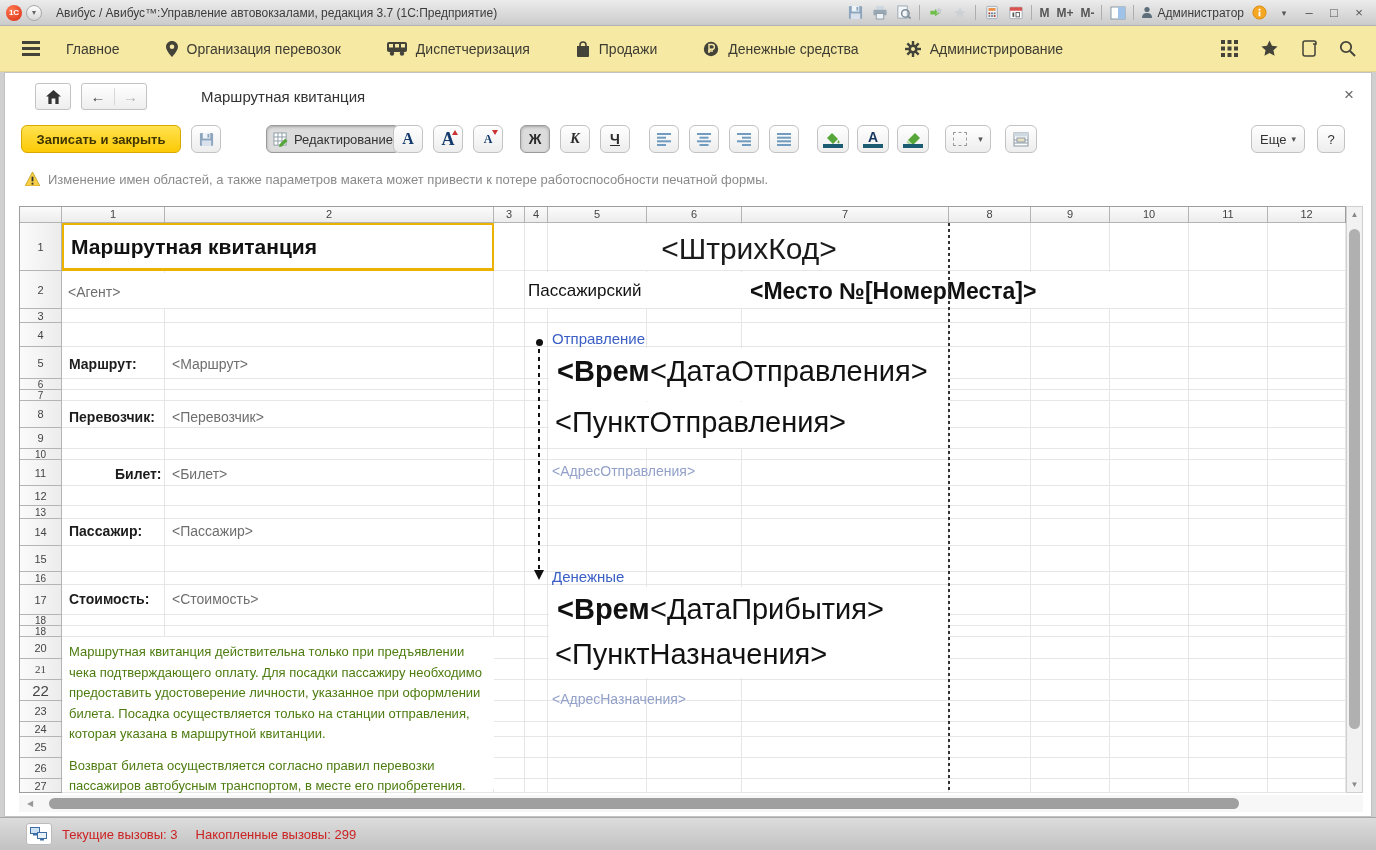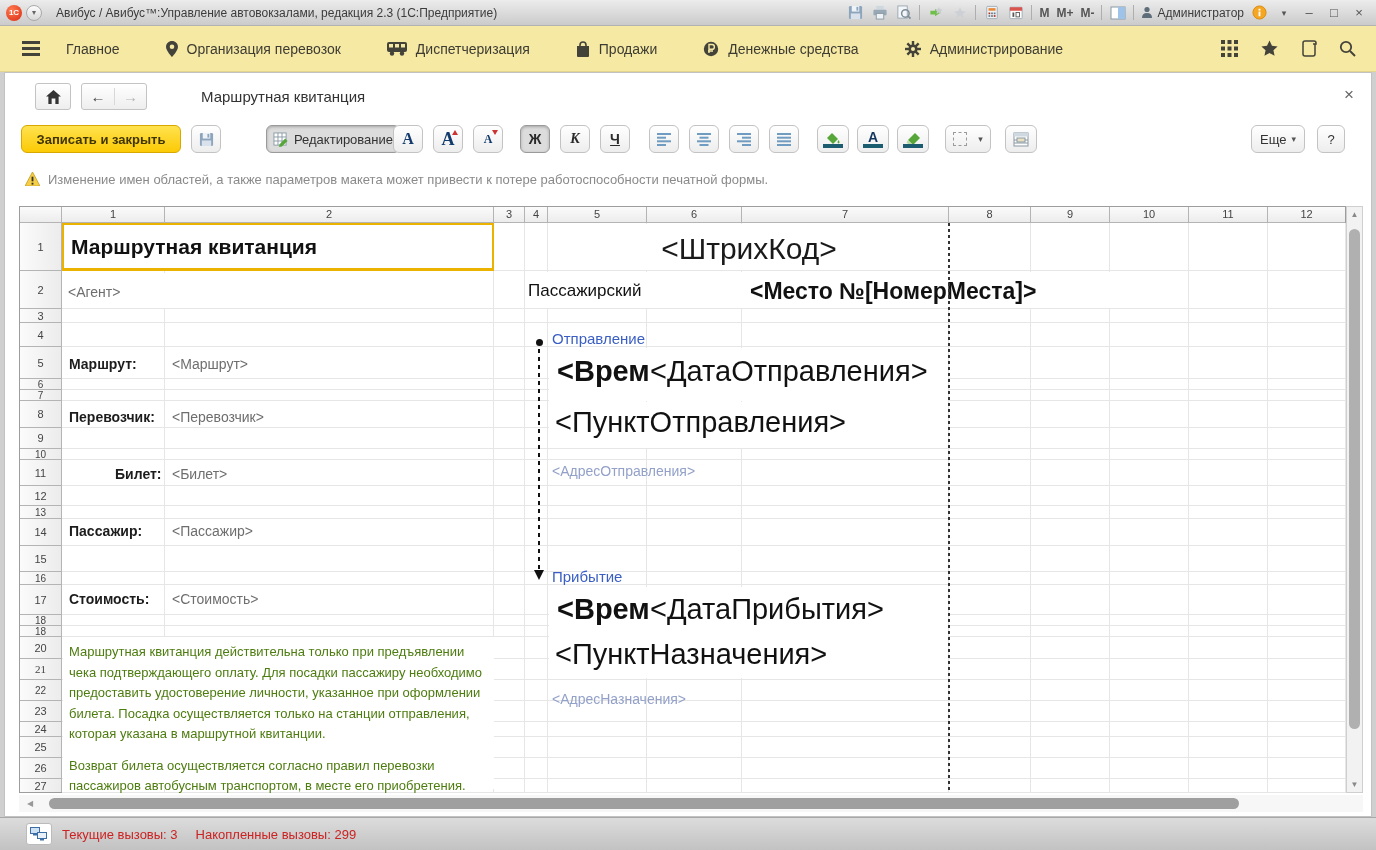--- a/index.html
+++ b/index.html
@@ -121,21 +121,21 @@
   svg { display:block; }
 </style>
 </head>
 <body>
 
 <div class="window">
 
   <div class="titlebar">
     <div class="logo-1c">1С</div>
     <div class="sysmenu-btn">▾</div>
-    <span class="tb-title">Авибус / Авибус™:Управление автовокзалами, редакция 2.3  (1С:Предприятие)</span>
+    <span class="tb-title">Авибус / Авибус™:Управление автовокзалами, редакция 3.7  (1С:Предприятие)</span>
     <div class="tb-right">
       <span class="tb-ic">
           <svg width="15" height="15" viewBox="0 0 16 16">
             <rect x="1" y="1" width="14" height="14" rx="1.5" fill="#8da4bd"></rect>
             <rect x="4" y="1" width="8" height="6" fill="#eef3f8"></rect>
             <rect x="9" y="2" width="2" height="4" fill="#8da4bd"></rect>
             <rect x="3" y="9" width="10" height="6" fill="#d9e2ec"></rect>
           </svg>
         </span>
       <span class="tb-ic">
@@ -474,21 +474,21 @@
           <div class="rowh" style="height: 20px; line-height: 20px; font-size: 11px;">12</div>
           <div class="rowh" style="height: 13px; line-height: 13px; font-size: 10px;">13</div>
           <div class="rowh" style="height: 27px; line-height: 27px; font-size: 11px;">14</div>
           <div class="rowh" style="height: 26px; line-height: 26px; font-size: 11px;">15</div>
           <div class="rowh" style="height: 13px; line-height: 13px; font-size: 10px;">16</div>
           <div class="rowh" style="height: 30px; line-height: 30px; font-size: 11px;">17</div>
           <div class="rowh" style="height: 11px; line-height: 11px; font-size: 10px;">18</div>
           <div class="rowh" style="height: 11px; line-height: 11px; font-size: 10px;">18</div>
           <div class="rowh" style="height: 22px; line-height: 22px; font-size: 11px;">20</div>
           <div class="rowh" style="height: 21px; line-height: 21px; font-size: 11px; font-family: Liberation Serif, serif;">21</div>
-          <div class="rowh" style="height: 21px; line-height: 21px; font-size: 10px;">22</div>
+          <div class="rowh" style="height: 21px; line-height: 21px; font-size: 15px;">22</div>
           <div class="rowh" style="height: 21px; line-height: 21px; font-size: 11px;">23</div>
           <div class="rowh" style="height: 15px; line-height: 15px; font-size: 11px;">24</div>
           <div class="rowh" style="height: 21px; line-height: 21px; font-size: 11px;">25</div>
           <div class="rowh" style="height: 21px; line-height: 21px; font-size: 11px;">26</div>
           <div class="rowh" style="height: 14px; line-height: 14px; font-size: 11px;">27</div>
         </div>
 
       <div class="gridarea" id="gridarea">
         <div id="lattice">
             <div class="vline" style="left: 102px;"></div>
@@ -560,21 +560,21 @@
         <span class="tx section-lbl" style="left:490px;top:107px;">Отправление</span>
         <div class="ov" style="left:487px;top:125px;width:399px;height:53px;">
           <span class="tx bigbold" style="left:8px;top:7px;">&lt;Врем</span>
           <span class="tx bigreg" style="left:101px;top:7px;">&lt;ДатаОтправления&gt;</span>
         </div>
         <div class="ov" style="left:487px;top:179px;width:399px;height:46px;">
           <span class="tx bigreg" style="left:6px;top:4px;">&lt;ПунктОтправления&gt;</span>
         </div>
         <span class="tx addr" style="left:490px;top:240px;">&lt;АдресОтправления&gt;</span>
 
-        <span class="tx section-lbl" style="left:490px;top:345px;">Прибытие</span>
+        <span class="tx section-lbl" style="left:490px;top:345px;">Денежные</span>
         <div class="ov" style="left:487px;top:364px;width:399px;height:49px;">
           <span class="tx bigbold" style="left:8px;top:6px;">&lt;Врем</span>
           <span class="tx bigreg" style="left:101px;top:6px;">&lt;ДатаПрибытия&gt;</span>
         </div>
         <div class="ov" style="left:487px;top:413px;width:399px;height:42px;">
           <span class="tx bigreg" style="left:6px;top:2px;">&lt;ПунктНазначения&gt;</span>
         </div>
         <span class="tx addr" style="left:490px;top:468px;">&lt;АдресНазначения&gt;</span>
 
         <i class="tl-dot"></i>

